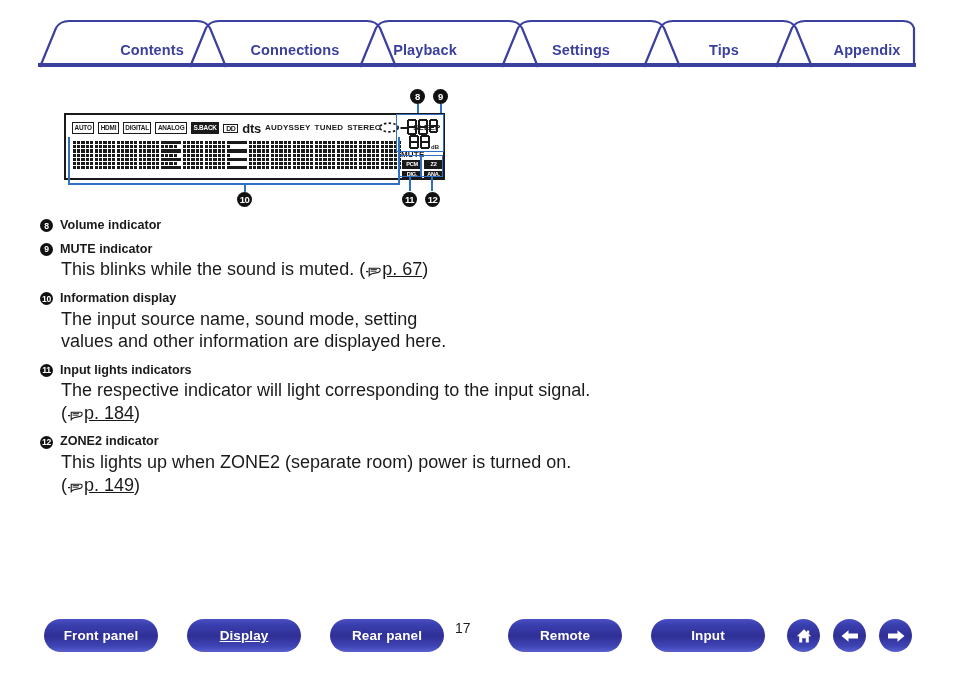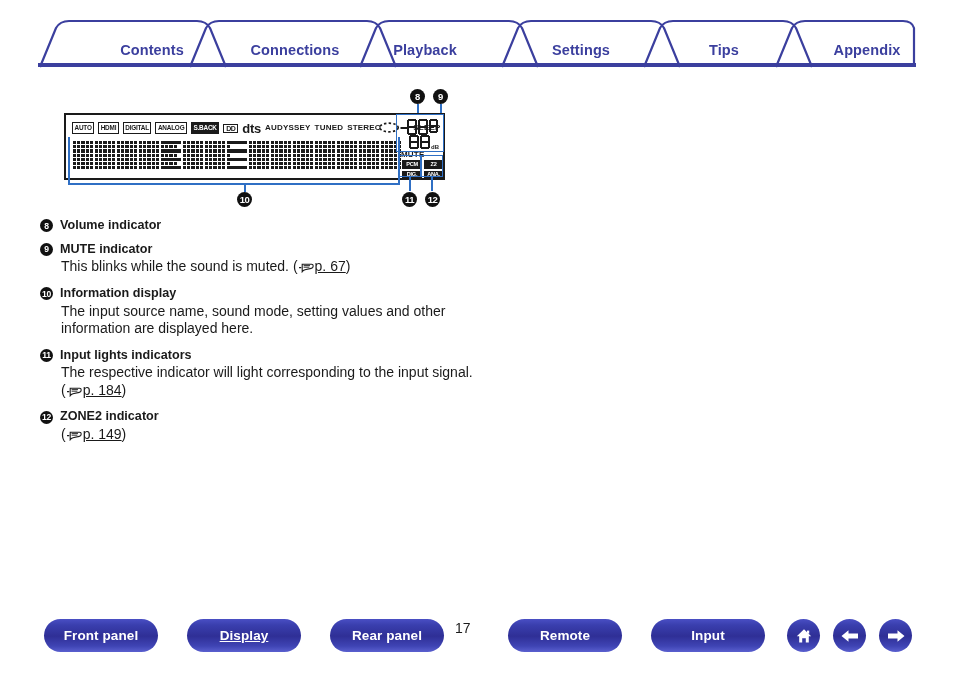--- a/index.html
+++ b/index.html
@@ -177,21 +177,21 @@
     letter-spacing: -0.4px;
   }
   .head-text {
     font-size: 12.6px;
     font-weight: bold;
     color: #1a1a1a;
     line-height: 1.25;
   }
   .body-text {
     margin-left: 21px;
-    font-size: 14px;
+    font-size: 18px;
     color: #1a1a1a;
     line-height: 1.25;
   }
   .plink { white-space: nowrap; }
   .plink .hand { display: inline-block; vertical-align: -2px; margin-right: 1px; }
   .plink .pnum { text-decoration: underline; }
   .gap-sm { height: 6px; }
   .gap-md { height: 8px; }
 
   
@@ -888,20 +888,21 @@
     </div>
   </div>
   <div class="gap-sm"></div>
 
   <div class="item">
     <div class="item-head">
       <span class="num">12</span>
       <span class="head-text">ZONE2 indicator</span>
     </div>
     <div class="body-text">
+      <span>This lights up when ZONE2 (separate room) power is turned on.</span>
       <div class="plink">(<span class="hand"><svg width="16" height="11" viewBox="0 0 16 11">
               <path d="M1,5.6 L3.2,5.6 M4.2,2.2 L13.6,2.2 Q15.2,2.2 15.2,4 Q15.2,6 13.2,6.4 L7,7.8 Q5,8.4 4.2,9.6 L4.2,2.2 Z" fill="none" stroke="#1a1a1a" stroke-width="1.1"></path>
               <path d="M5.6,3.6 L12,3.6 M5.6,5.2 L11.4,5.2" stroke="#1a1a1a" stroke-width="0.9"></path>
             </svg></span><span class="pnum">p. 149</span>)</div>
     </div>
   </div>
 
 </div>
 
 <div class="bottom">

